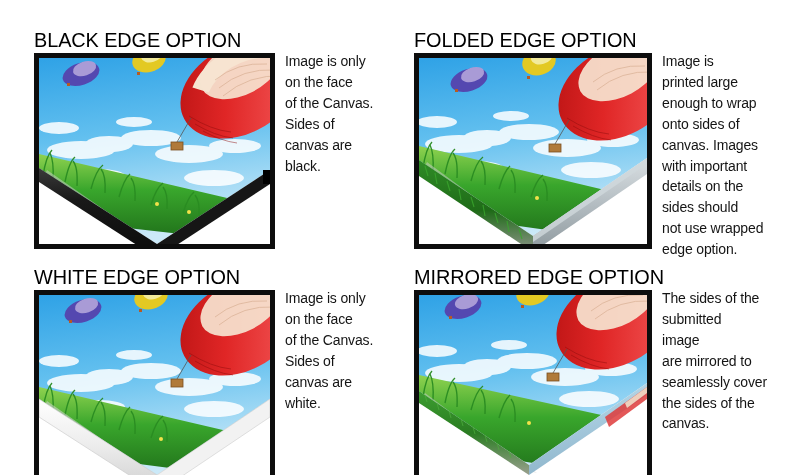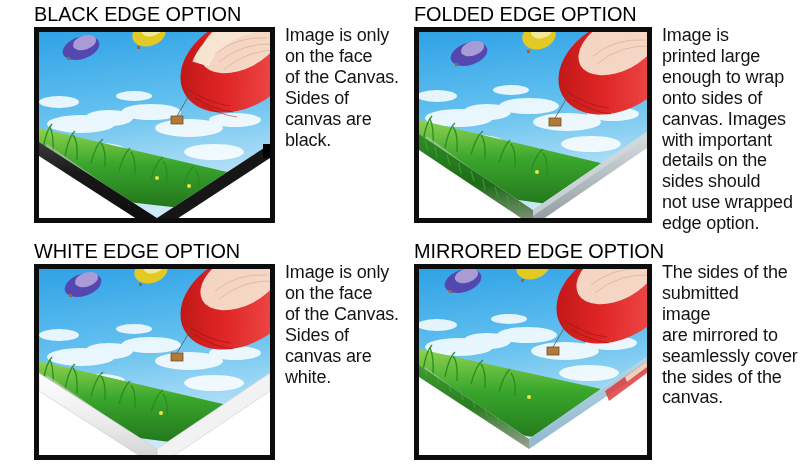--- a/index.html
+++ b/index.html
@@ -10,21 +10,21 @@
     color:#1a1a1a;
     overflow:hidden;
     position:relative;
   }
   .grid{
     position:absolute;inset:0;
     display:grid;
     grid-template-columns:400px 400px;
     grid-template-rows:237px 238px;
   }
-  .panel{position:relative;}
+  .panel{position:relative;margin-top:26px;}
   .panel-title{
     position:absolute;
     left:34px;top:2px;
     font-size:20.5px;
     line-height:23px;
     letter-spacing:-0.1px;
     font-weight:400;
     color:#000;
     white-space:nowrap;
     font-family:"Liberation Sans", sans-serif;
@@ -37,21 +37,21 @@
     width:241px;height:196px;
     border:5px solid #0d0d0d;
     background:#ffffff;
     box-sizing:border-box;
     overflow:hidden;
   }
   .panel.right .panel-title{left:14px;}
   .panel.right .frame{left:14px;width:238px;}
   .desc{
     position:absolute;
-    font-size:18px;
+    font-size:14px;
     line-height:20.9px;
     color:#141414;
     font-weight:400;
     white-space:pre-line;
     font-family:"Liberation Sans", sans-serif;
     letter-spacing:-0.15px;
   }
   .panel.left .desc{left:285px;top:25px;width:118px;}
   .panel.right .desc{left:262px;top:25px;width:140px;}
   .art{display:block;width:100%;height:100%;}

